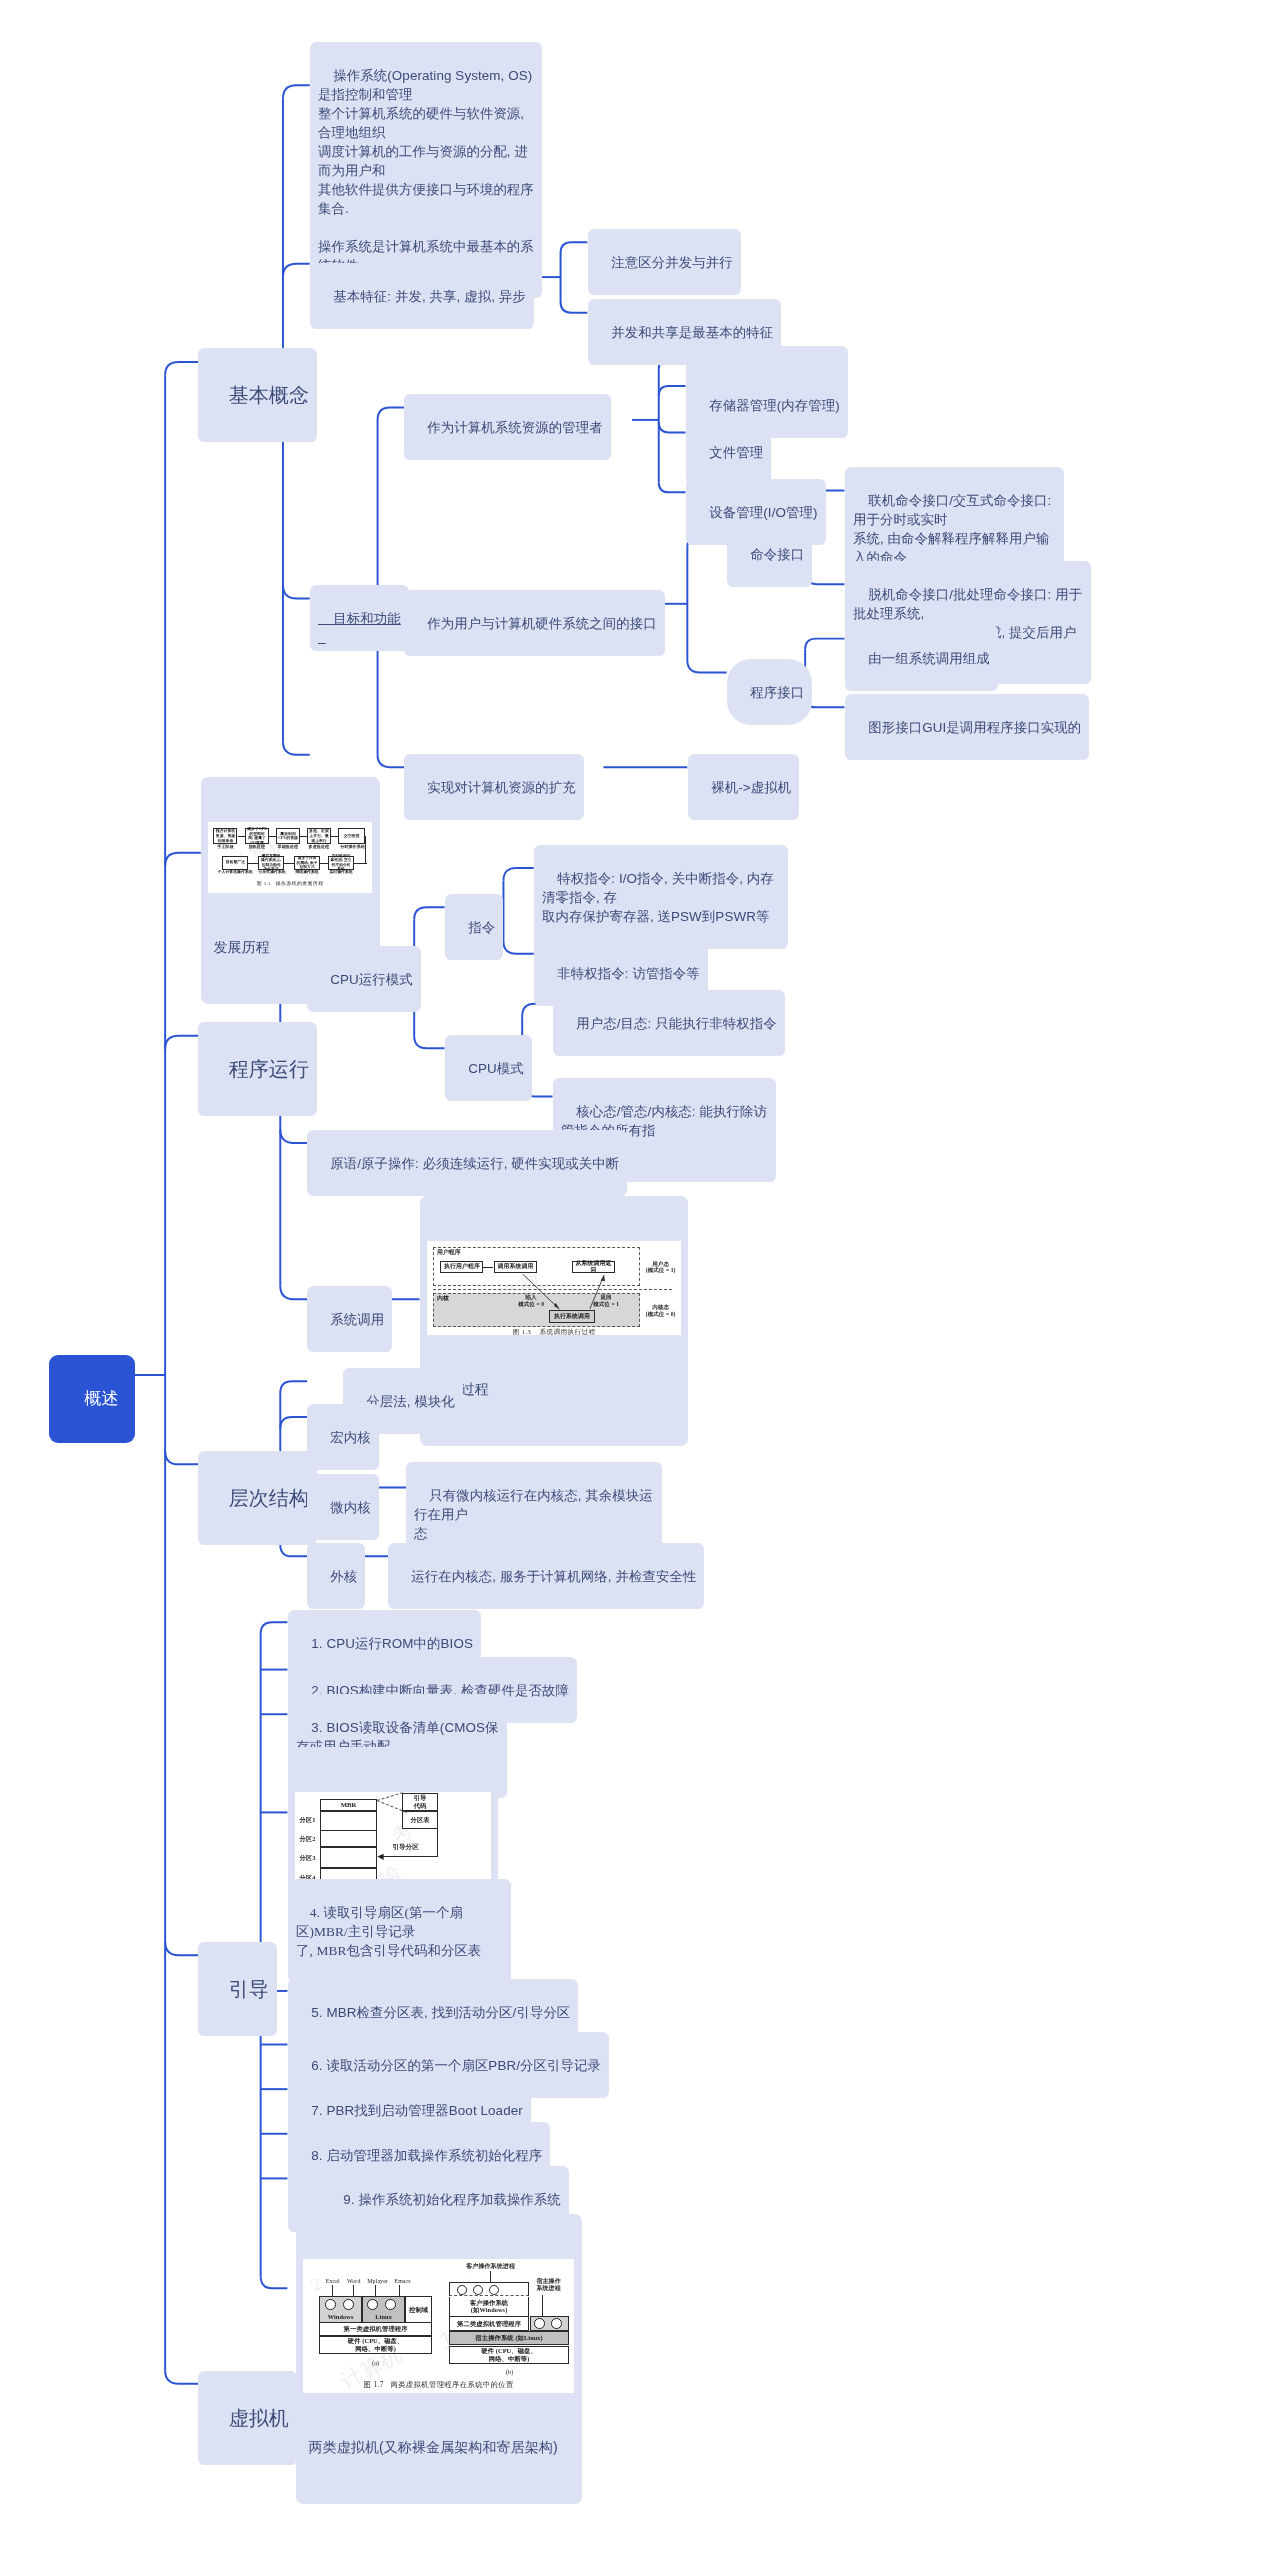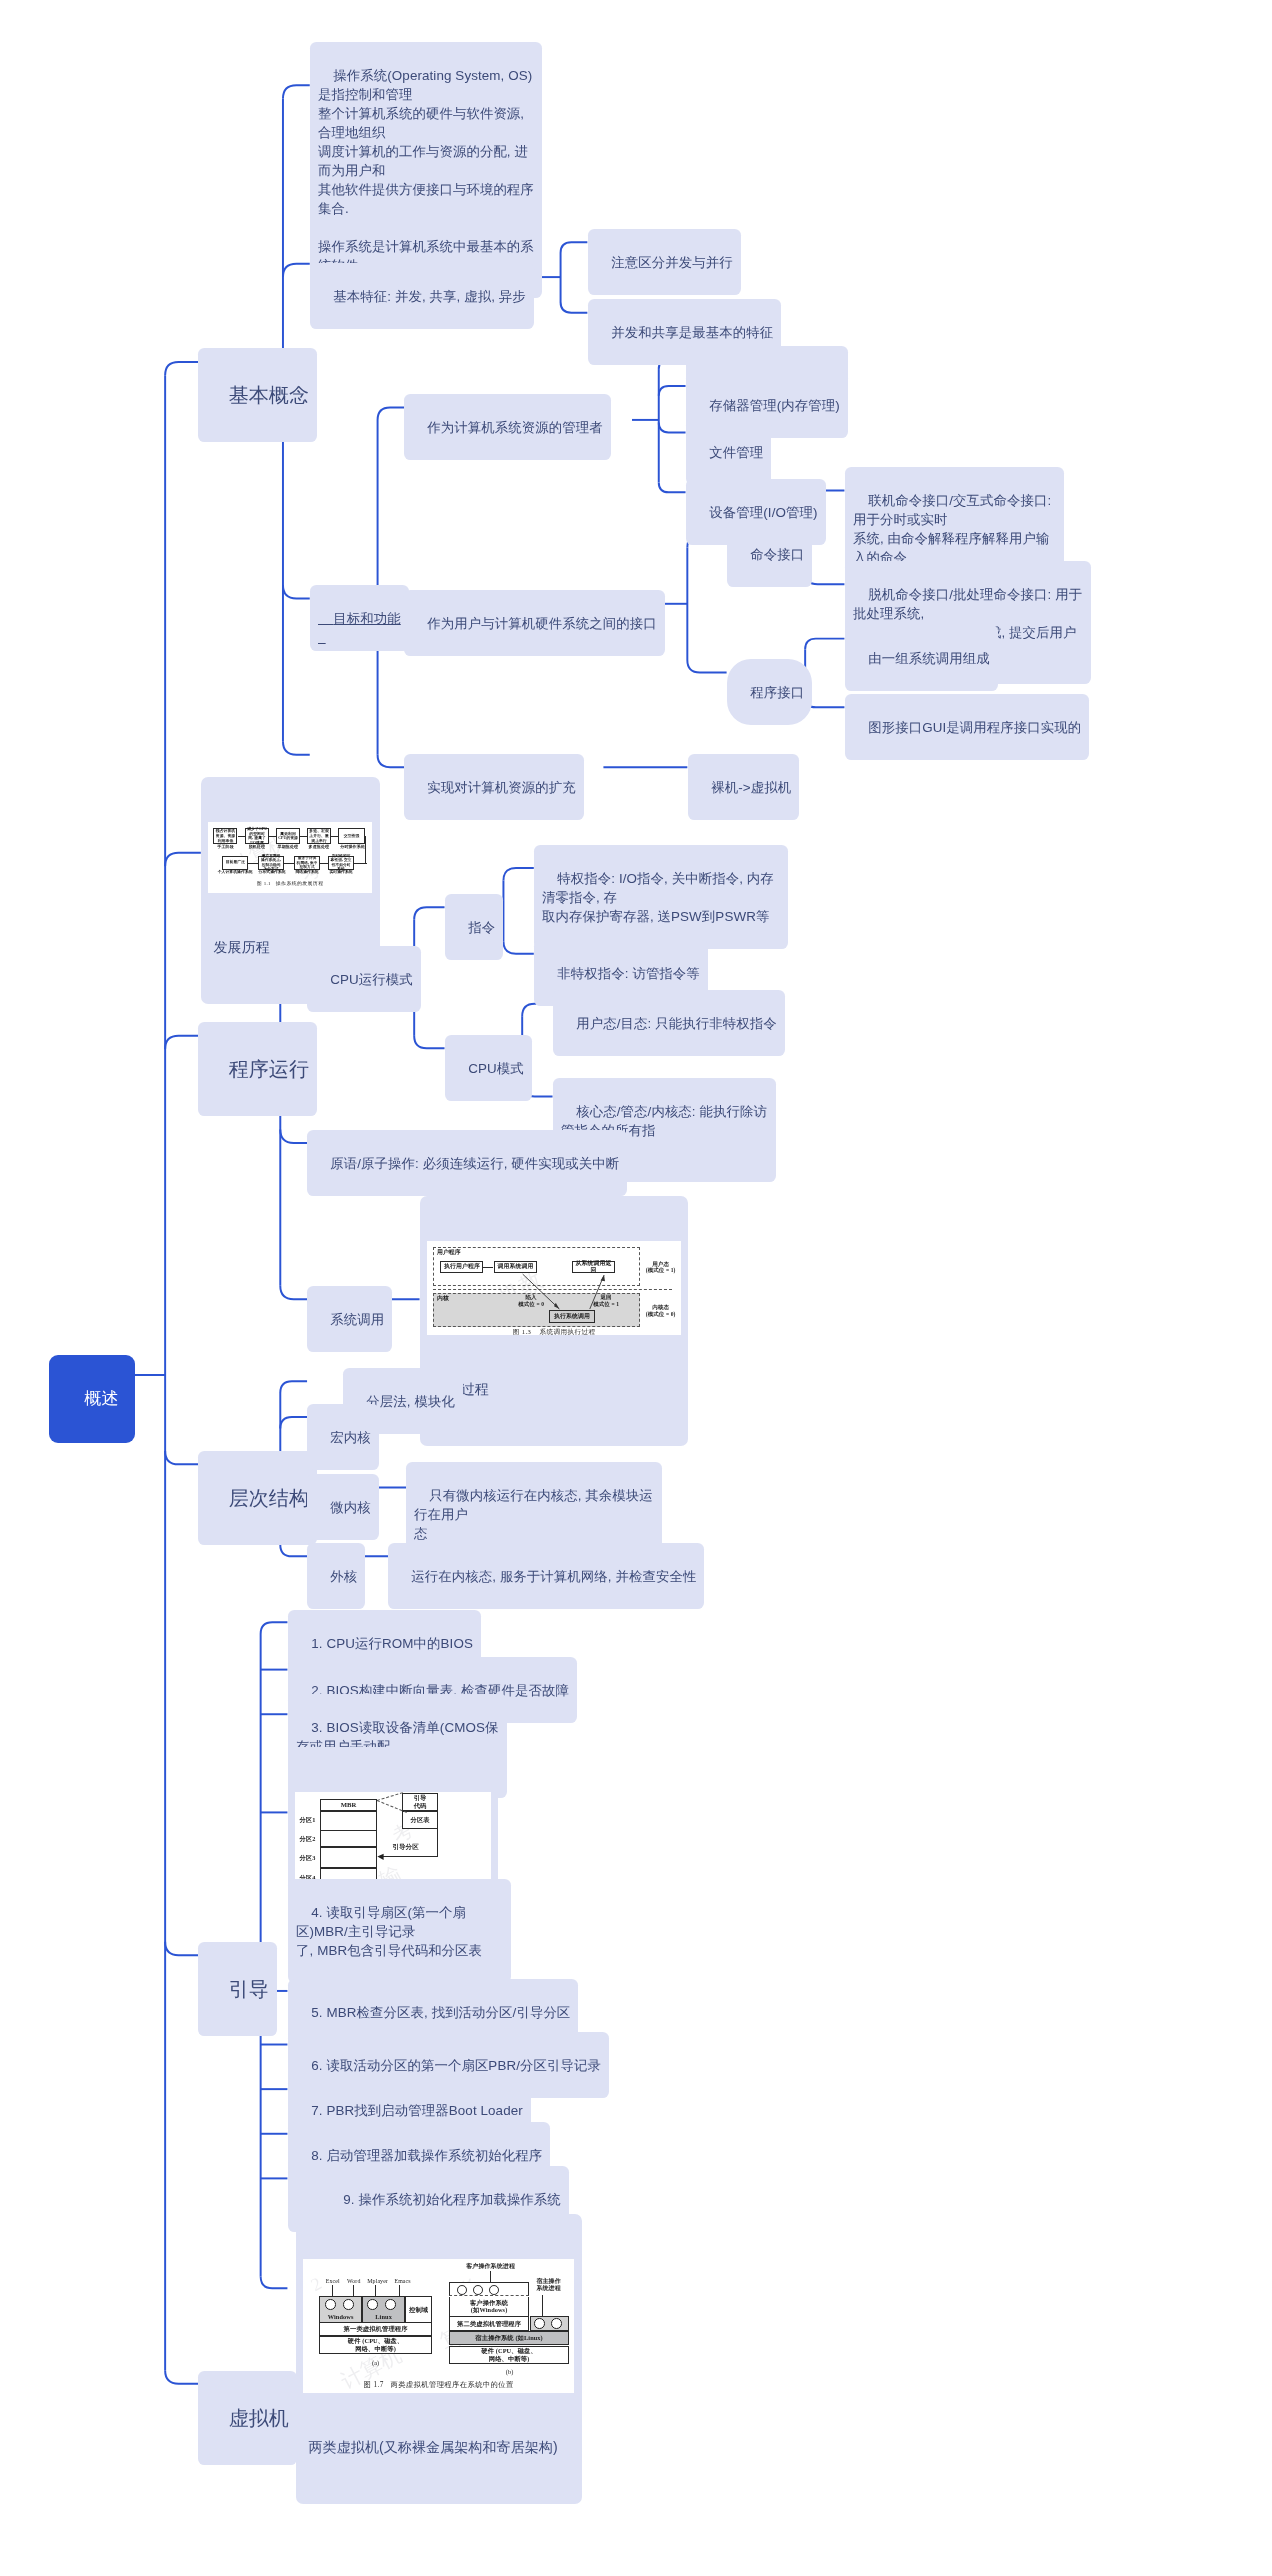--- a/index.html
+++ b/index.html
@@ -472,21 +472,21 @@
       <div class="farrow" style="left:142px; top:27px; width:0.9px; height:38px;"></div>
       <div class="farrow" style="left:86px; top:64px; width:57px; height:0.9px;"></div>
       <svg style="position:absolute; left:0; top:0; width:196px; height:121px;" viewBox="0 0 219 135" width="196" height="121">
         <polygon points="92,72 99,69 99,76" fill="#222"></polygon>
       </svg>
       <div class="flab" style="left:89px; top:51px; width:43px; font-size:6.5px;">引导分区</div>
       <div class="cap" style="top:104px; font-size:7.3px;">图 5.17   Windows 磁盘的引导</div>
     </div>
   </div>
 
-  <div class="node" style="left:288px; top:1879px; width:223px;">
+  <div class="node" style="left:288px; top:1879px; width:223px;font-family:Liberation Serif, serif;">
     <span>4. 读取引导扇区(第一个扇区)MBR/主引导记录
 了, MBR包含引导代码和分区表</span>
   </div>
   <div class="node" style="left:288px; top:1979px;">
     <span>5. MBR检查分区表, 找到活动分区/引导分区</span>
   </div>
   <div class="node" style="left:288px; top:2032px;">
     <span>6. 读取活动分区的第一个扇区PBR/分区引导记录</span>
   </div>
   <div class="node" style="left:288px; top:2077px;">

